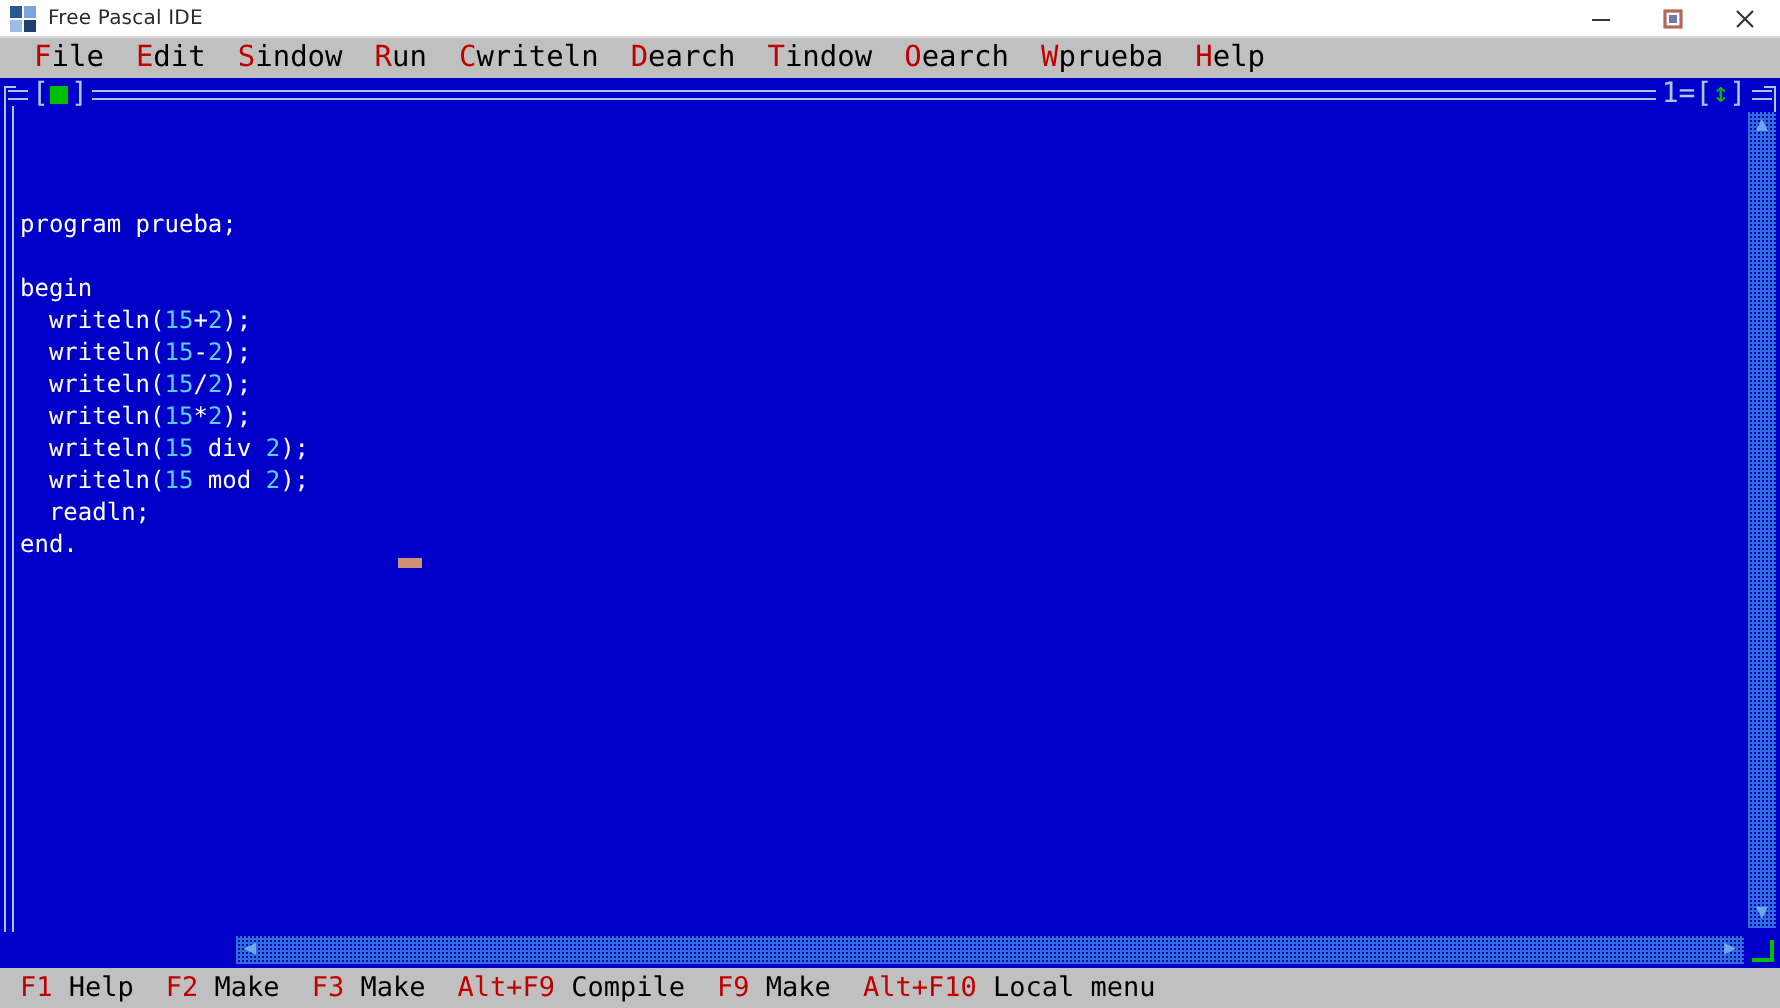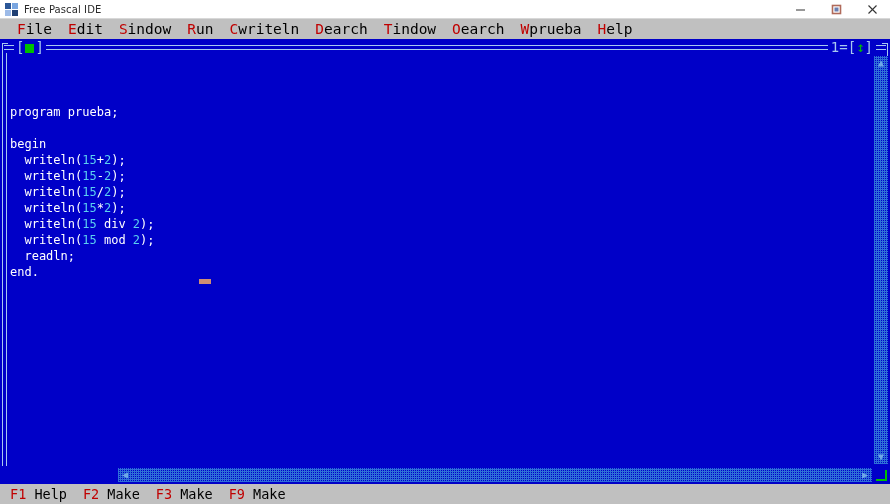--- a/index.html
+++ b/index.html
@@ -326,16 +326,18 @@
     <div class="resize-grip">
         <span class="g1"></span>
       </div>
 
   </div>
 
   <div class="statusbar" id="statusbar">
       <span class="fk"><span class="key">F1</span><span class="lbl"> Help</span></span>
       <span class="fk"><span class="key">F2</span><span class="lbl"> Make</span></span>
       <span class="fk"><span class="key">F3</span><span class="lbl"> Make</span></span>
+      <span class="fk"><span class="key">Alt+F9</span><span class="lbl"> Compile</span></span>
       <span class="fk"><span class="key">F9</span><span class="lbl"> Make</span></span>
+      <span class="fk"><span class="key">Alt+F10</span><span class="lbl"> Local menu</span></span>
     </div>
 
 </div>
 
 </body></html>

